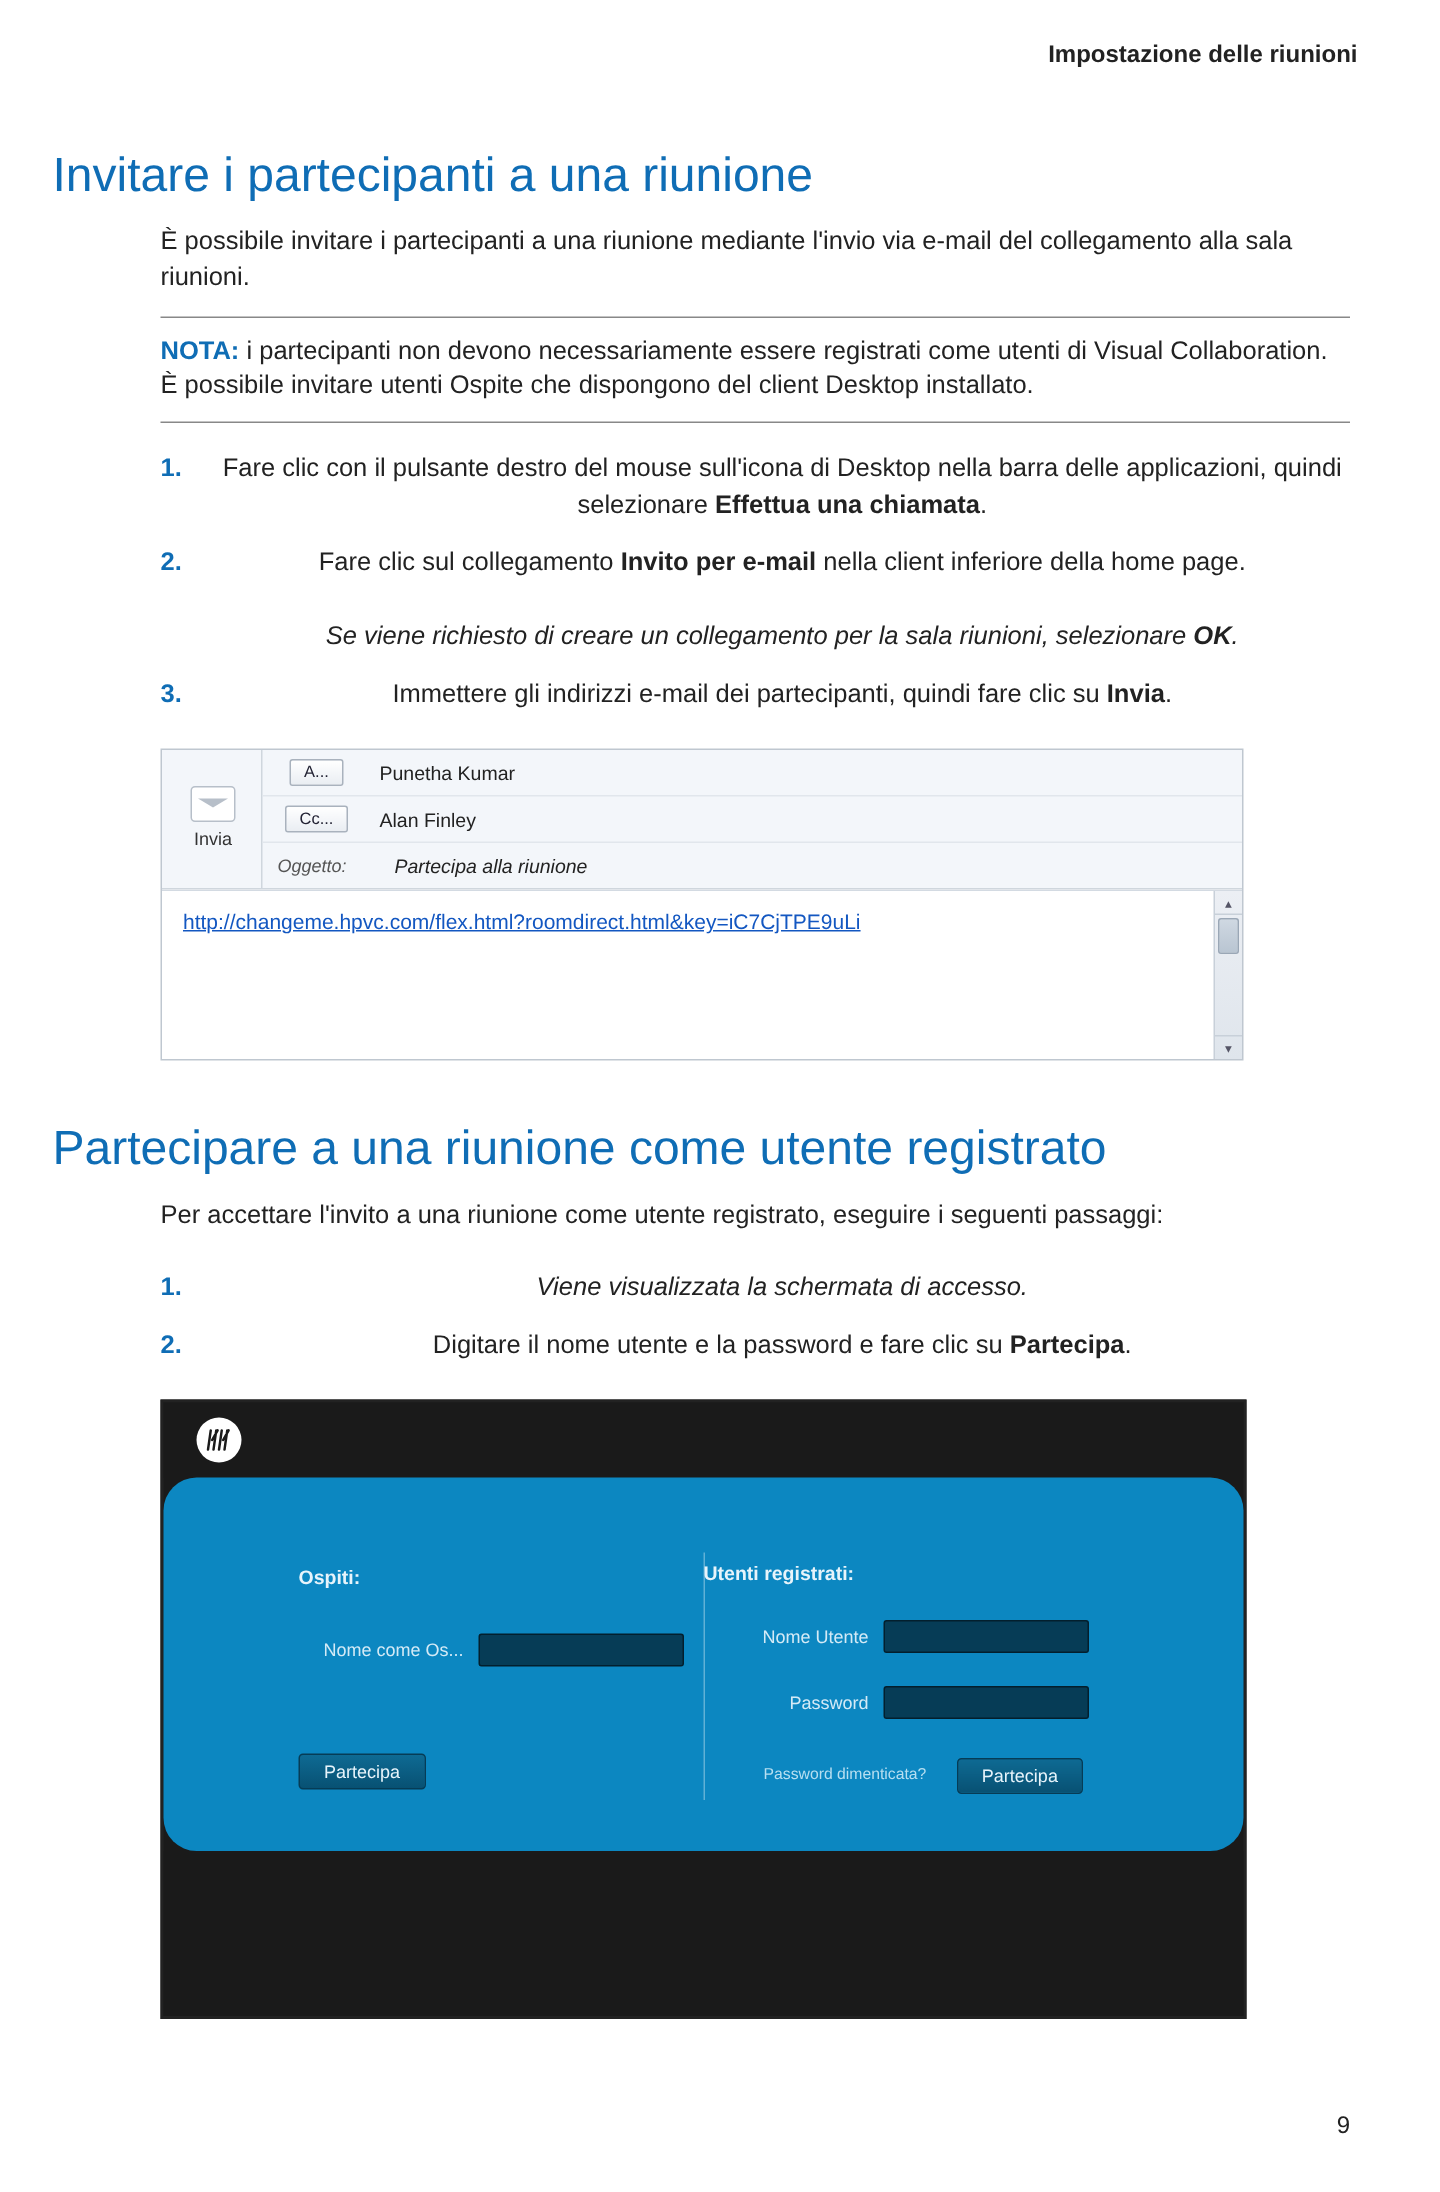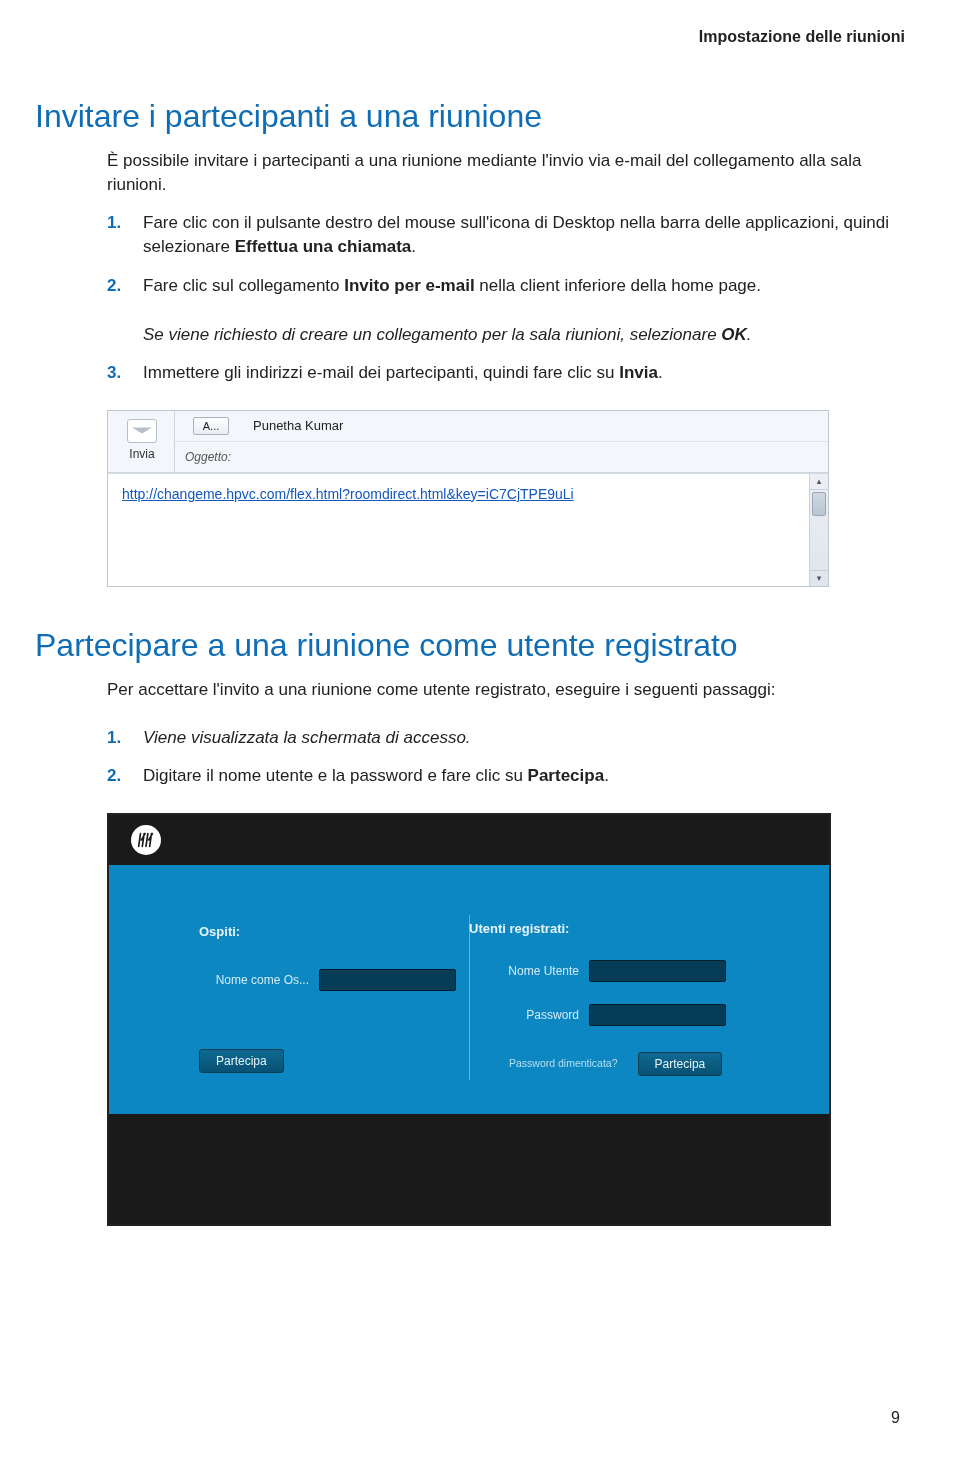--- a/index.html
+++ b/index.html
@@ -77,20 +77,21 @@
     margin: 0 0 16px 0;
     padding: 0;
     counter-reset: step;
   }
   ol.steps > li {
     position: relative;
     padding: 0 0 8px 36px;
     line-height: 1.45;
     margin-bottom: 6px;
     font-size: 17px;
+    text-align: center;
   }
   ol.steps > li::before {
     counter-increment: step;
     content: counter(step) ".";
     position: absolute;
     left: 0;
     top: 0;
     font-weight: 700;
     color: #0f6db5;
     font-size: 17px;
@@ -257,20 +258,21 @@
     justify-content: center;
   }
   .hp-logo svg { width: 22px; height: 22px; }
 
   .login-blue {
     background: #0c87c1;
     padding: 56px 0 38px 0;
     display: flex;
     justify-content: center;
     position: relative;
+    border-radius: 22px;
   }
   .login-blue::after {
     content: "";
     position: absolute;
     left: 50%;
     top: 50px;
     bottom: 34px;
     width: 1px;
     background: rgba(255,255,255,0.35);
   }
@@ -348,20 +350,24 @@
   <div class="running-header">Impostazione delle riunioni</div>
 
   <div class="content">
 
     <h2 class="section-title">Invitare i partecipanti a una riunione</h2>
 
     <div class="body-indent">
 
       <p class="intro">È possibile invitare i partecipanti a una riunione mediante l'invio via e-mail del collegamento alla sala riunioni.</p>
 
+      <div class="note-block">
+        <span class="note-label">NOTA:</span>
+        <span>i partecipanti non devono necessariamente essere registrati come utenti di Visual Collaboration. È possibile invitare utenti Ospite che dispongono del client Desktop installato.</span>
+      </div>
 
       <ol class="steps">
         <li>
           <span>Fare clic con il pulsante destro del mouse sull'icona di Desktop nella barra delle applicazioni, quindi selezionare </span><span class="b">Effettua una chiamata</span><span>.</span>
         </li>
         <li>
           <span>Fare clic sul collegamento </span><span class="b">Invito per e-mail</span><span> nella client inferiore della home page.</span>
           <div class="step-sub">
             <span>Se viene richiesto di creare un collegamento per la sala riunioni, selezionare </span><span class="b">OK</span><span>.</span>
           </div>
@@ -378,21 +384,28 @@
             <div class="send-label">Invia</div>
           </div>
           <div class="email-fields">
             <div class="email-row">
               <div class="email-row-label">
                 <span class="email-btn">A...</span>
               </div>
               <div class="email-val">Punetha Kumar</div>
             </div>
             <div class="email-row">
+              <div class="email-row-label">
+                <span class="email-btn">Cc...</span>
+              </div>
+              <div class="email-val">Alan Finley</div>
+            </div>
+            <div class="email-row">
               <div class="email-row-label text">Oggetto:</div>
+              <div class="email-val">Partecipa alla riunione</div>
             </div>
           </div>
         </div>
         <div class="email-body">
           <a class="email-link">http://changeme.hpvc.com/flex.html?roomdirect.html&amp;key=iC7CjTPE9uLi</a>
           <div class="email-scroll">
             <div class="scroll-btn up">▴</div>
             <div class="scroll-thumb"></div>
             <div class="scroll-btn down">▾</div>
           </div>

